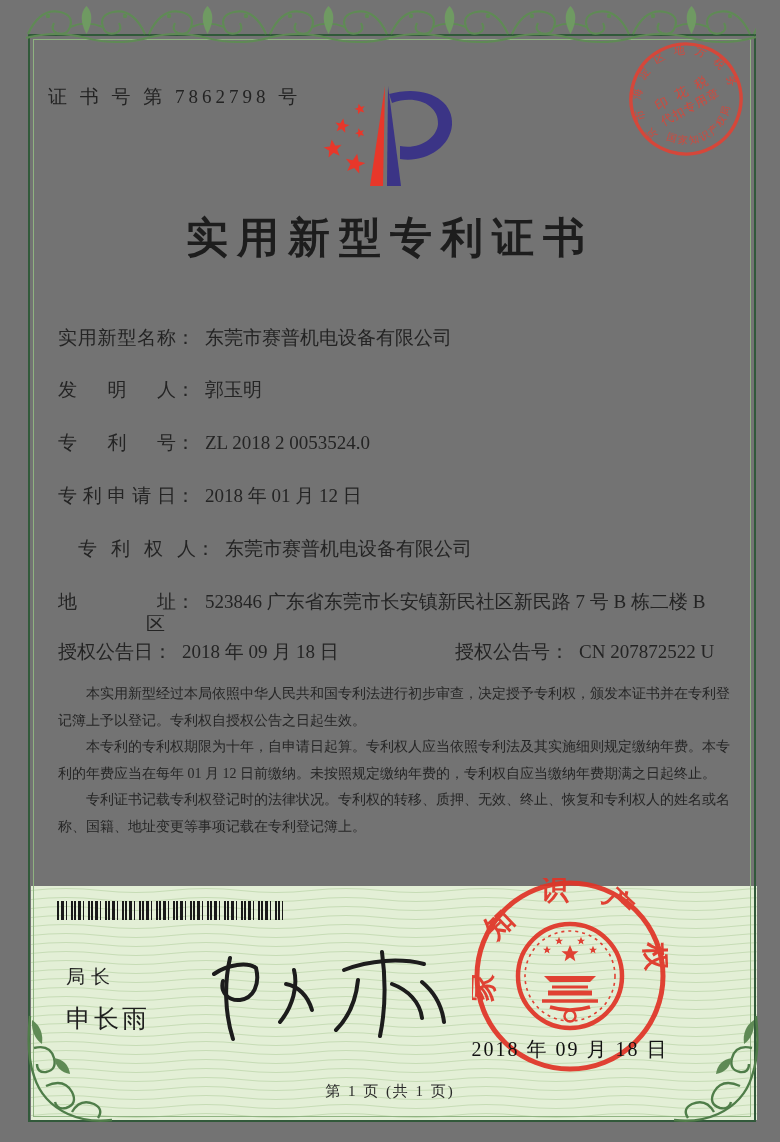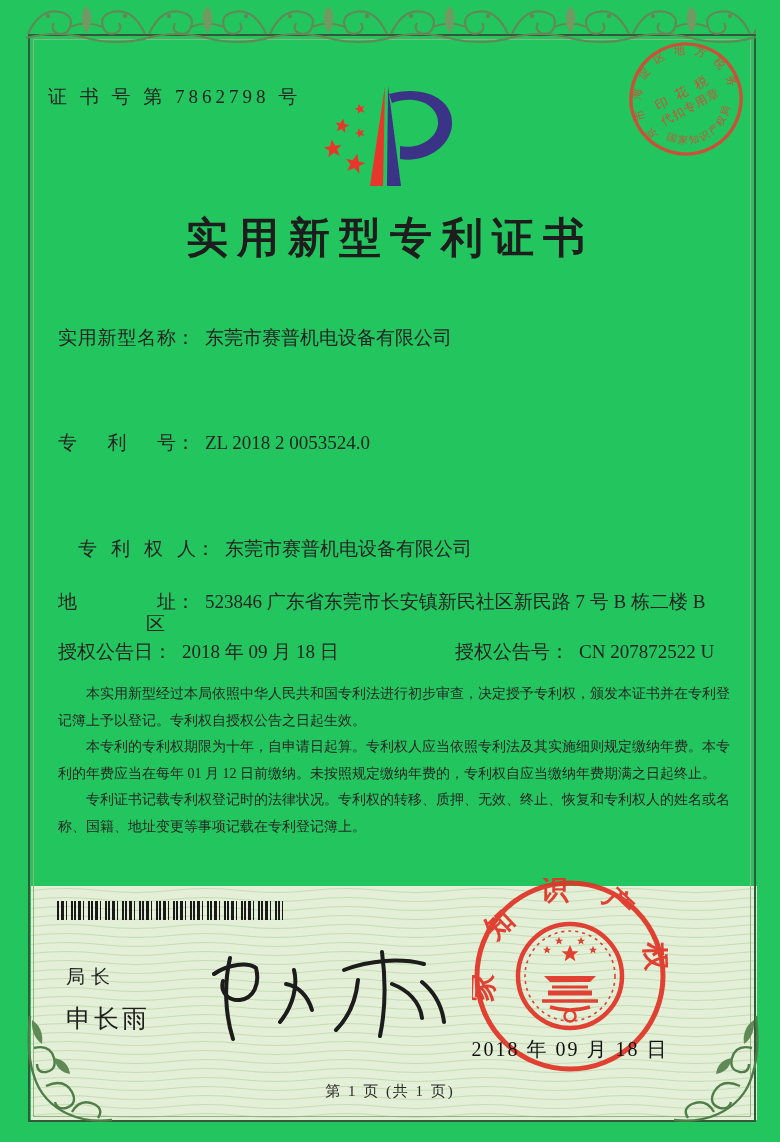--- a/index.html
+++ b/index.html
@@ -1,17 +1,17 @@
 <!DOCTYPE html>
 <html><head>
 <meta charset="utf-8">
 <style>
   html,body{margin:0;padding:0;}
   body{width:780px;height:1142px;background:#efe9d6;font-family:"Liberation Serif","DejaVu Serif",serif;}
-  .page{position:relative;width:780px;height:1142px;background:#22c55e;overflow:hidden;}
+  .page{position:relative;width:780px;height:1142px;background:#737373;overflow:hidden;}
 
   
   .top-band{position:absolute;left:26px;top:0;z-index:3;}
   .frame{position:absolute;left:28px;top:34px;width:728px;height:1088px;border:2.5px solid #31593a;z-index:2;pointer-events:none;box-sizing:border-box;}
   .frame-inner{position:absolute;inset:3px;border:1px solid #8fb381;}
   .band{position:absolute;left:31px;top:886px;z-index:1;}
   .flourish{position:absolute;z-index:3;pointer-events:none;}
   .flourish.left{left:22px;top:1014px;}
   .flourish.right{right:16px;top:1014px;transform:scaleX(-1);}
 
@@ -134,22 +134,28 @@
       <text x="0" y="-3" text-anchor="middle" font-size="13" letter-spacing="3" font-family="Liberation Serif,serif">印 花 税</text>
       <text x="0" y="13" text-anchor="middle" font-size="12" letter-spacing="1" font-family="Liberation Serif,serif">代扣专用章</text>
     </g>
   </svg>
 
   <div class="title">实用新型专利证书</div>
 
   <div class="field f1">
     <span class="flabel">实用新型名称</span><span class="colon">：</span><span>东莞市赛普机电设备有限公司</span>
   </div>
+  <div class="field f2">
+    <span class="flabel">发明人</span><span class="colon">：</span><span>郭玉明</span>
+  </div>
   <div class="field f3">
     <span class="flabel">专利号</span><span class="colon">：</span><span>ZL 2018 2 0053524.0</span>
+  </div>
+  <div class="field f4">
+    <span class="flabel">专利申请日</span><span class="colon">：</span><span>2018 年 01 月 12 日</span>
   </div>
   <div class="field f5">
     <span class="flabel">专利权人</span><span class="colon">：</span><span>东莞市赛普机电设备有限公司</span>
   </div>
   <div class="field addr1">
     <span class="flabel">地址</span><span class="colon">：</span><span>523846 广东省东莞市长安镇新民社区新民路 7 号 B 栋二楼 B</span>
   </div>
   <div class="field addr2">区</div>
   <div class="field grant">
     <span>授权公告日</span><span class="colon">：</span><span>2018 年 09 月 18 日</span>

